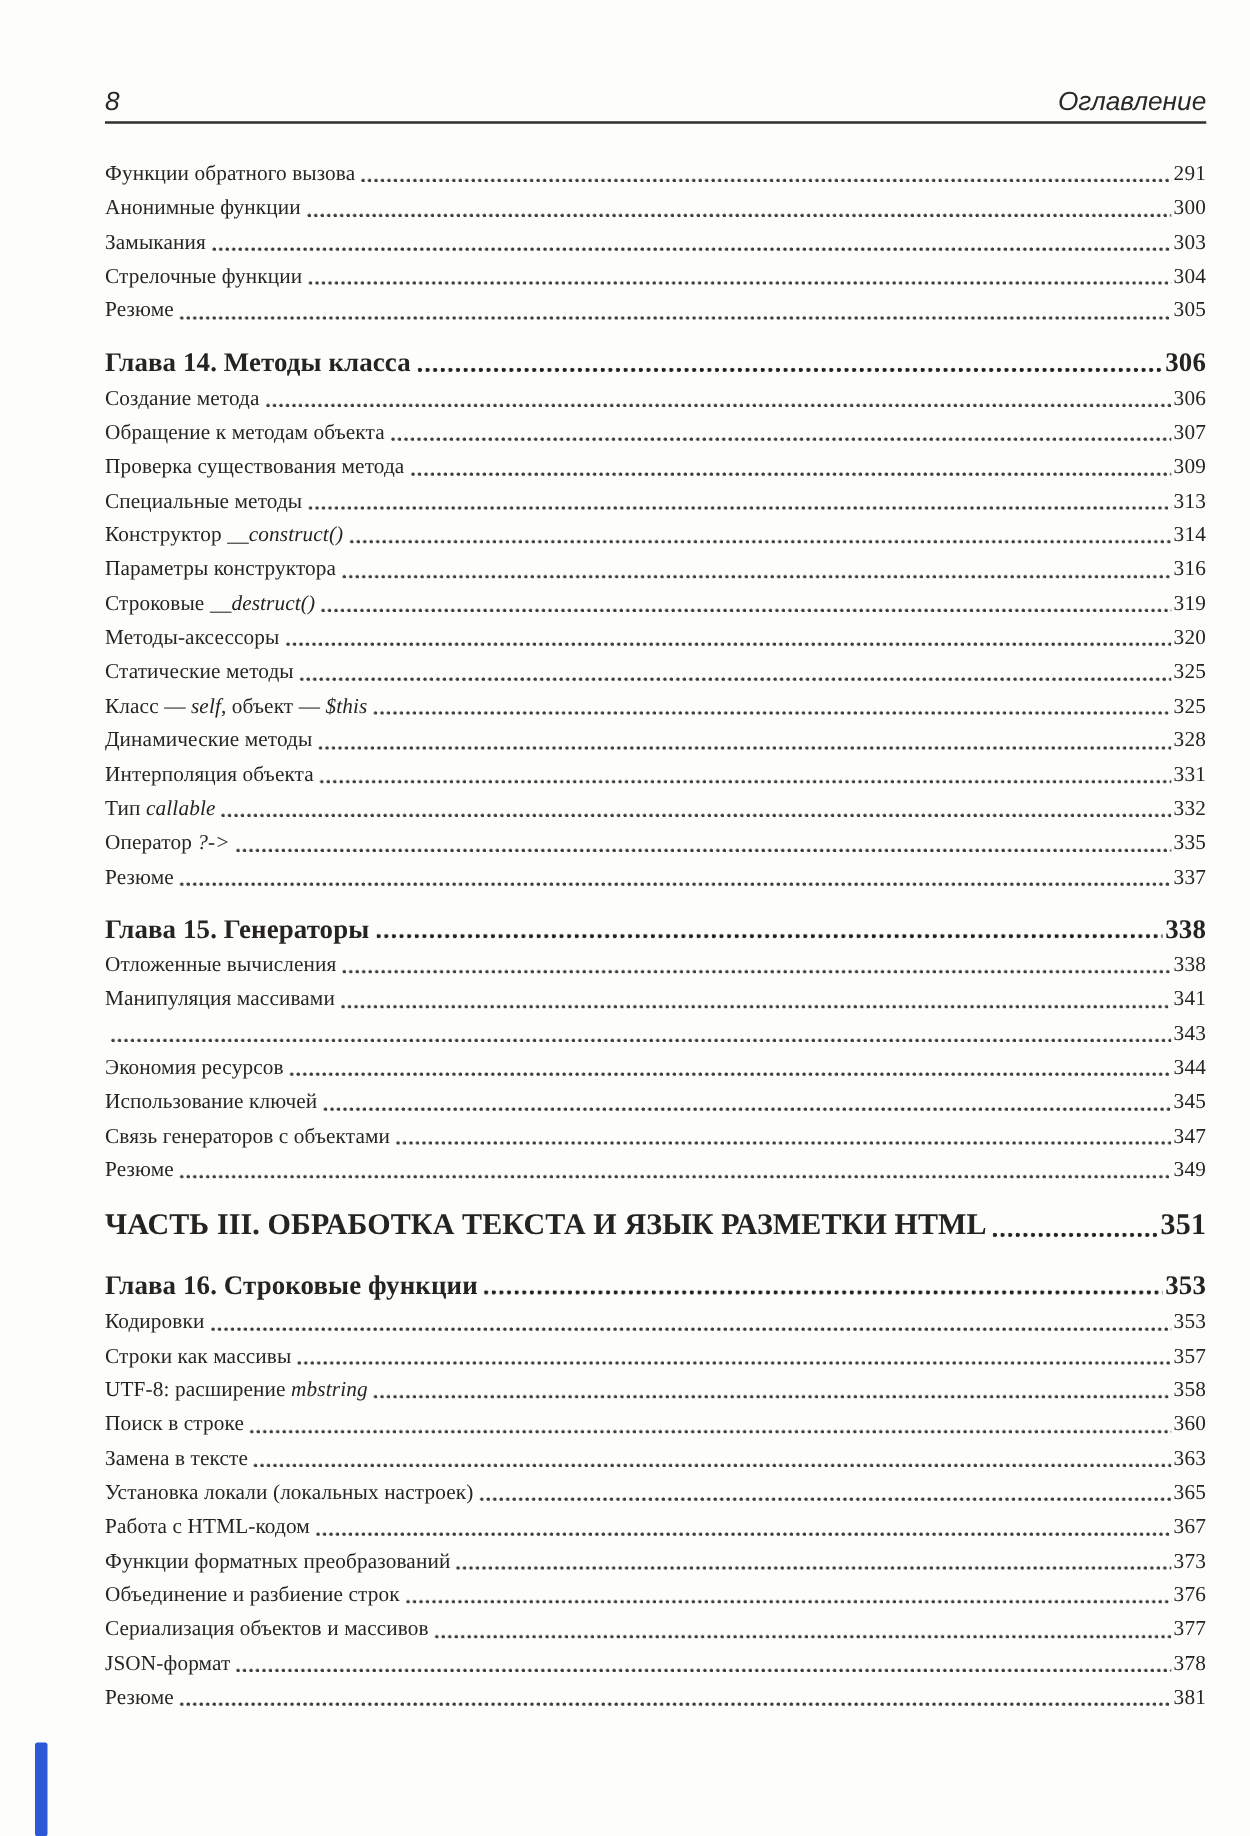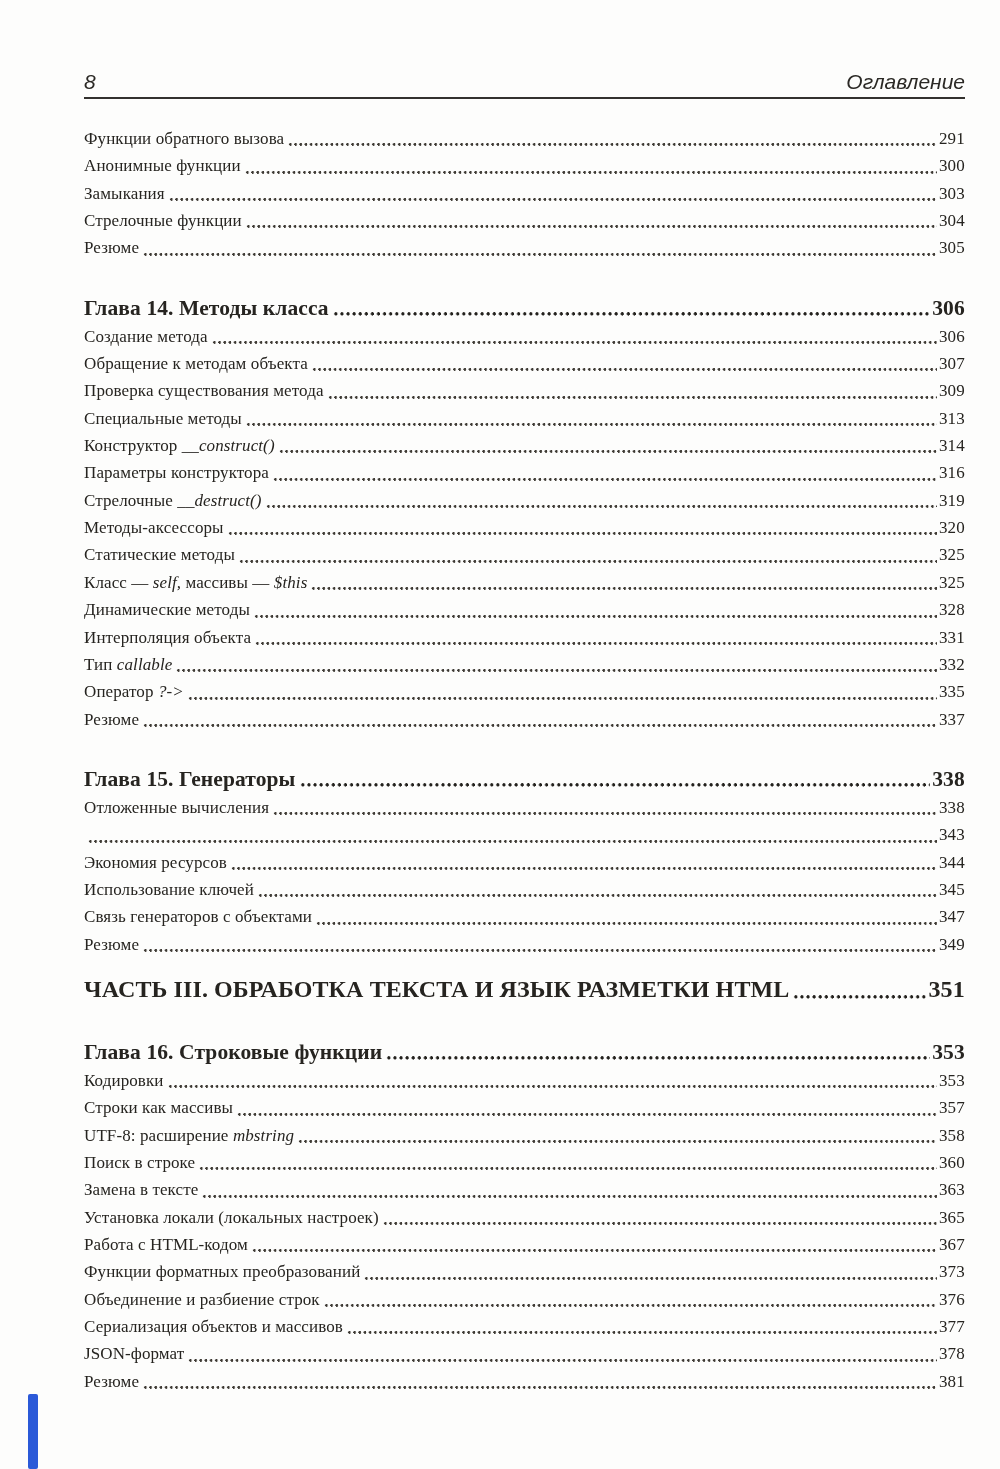--- a/index.html
+++ b/index.html
@@ -51,37 +51,37 @@
     background-size:5.2px 5px;
     background-repeat:repeat-x;
     background-position:left bottom;
   }
   .row .pagenum{flex:0 0 auto;text-align:right;letter-spacing:.2px;}
   .seg-i{font-style:italic;}
   
   .row.chapter{
     font-weight:bold;
     font-size:21.5px;line-height:30px;
-    margin-top:31px;
+    margin-top:13px;
   }
   .row.chapter .leader,
   .row.part .leader{
     height:6px;
     margin-bottom:6px;
     background-image:radial-gradient(circle at 2.9px 2.9px, #23211d 1.5px, rgba(0,0,0,0) 1.85px);
     background-size:6.1px 6px;
   }
   
   .row.part{
     font-weight:bold;
     font-size:24px;line-height:33px;
     margin-top:15px;
     letter-spacing:-.2px;
   }
-  .row.part + .row.chapter{margin-top:31px;}
+  .row.part + .row.chapter{margin-top:16px;}
   
   .scan-mark{
     position:absolute;
     left:28px;top:1394px;
     width:10px;height:75px;
     border-radius:2px;
   }
 </style>
 </head>
 <body>
@@ -149,36 +149,36 @@
     <span class="title"><span class="seg">Конструктор </span><span class="seg seg-i">__construct()</span></span>
     <span class="leader"></span>
     <span class="pagenum">314</span>
   </div>
       <div class="row entry">
     <span class="title"><span class="seg">Параметры конструктора</span></span>
     <span class="leader"></span>
     <span class="pagenum">316</span>
   </div>
       <div class="row entry">
-    <span class="title"><span class="seg">Стрелочные </span><span class="seg seg-i">__destruct()</span></span>
+    <span class="title"><span class="seg">Строковые </span><span class="seg seg-i">__destruct()</span></span>
     <span class="leader"></span>
     <span class="pagenum">319</span>
   </div>
       <div class="row entry">
     <span class="title"><span class="seg">Методы-аксессоры</span></span>
     <span class="leader"></span>
     <span class="pagenum">320</span>
   </div>
       <div class="row entry">
     <span class="title"><span class="seg">Статические методы</span></span>
     <span class="leader"></span>
     <span class="pagenum">325</span>
   </div>
       <div class="row entry">
-    <span class="title"><span class="seg">Класс — </span><span class="seg seg-i">self,</span><span class="seg"> массивы — </span><span class="seg seg-i">$this</span></span>
+    <span class="title"><span class="seg">Класс — </span><span class="seg seg-i">self,</span><span class="seg"> объект — </span><span class="seg seg-i">$this</span></span>
     <span class="leader"></span>
     <span class="pagenum">325</span>
   </div>
       <div class="row entry">
     <span class="title"><span class="seg">Динамические методы</span></span>
     <span class="leader"></span>
     <span class="pagenum">328</span>
   </div>
       <div class="row entry">
     <span class="title"><span class="seg">Интерполяция объекта</span></span>
@@ -204,20 +204,25 @@
     <span class="title"><span class="seg">Глава 15. Генераторы</span></span>
     <span class="leader"></span>
     <span class="pagenum">338</span>
   </div>
       <div class="row entry">
     <span class="title"><span class="seg">Отложенные вычисления</span></span>
     <span class="leader"></span>
     <span class="pagenum">338</span>
   </div>
       <div class="row entry">
+    <span class="title"><span class="seg">Манипуляция массивами</span></span>
+    <span class="leader"></span>
+    <span class="pagenum">341</span>
+  </div>
+      <div class="row entry">
     <span class="leader"></span>
     <span class="pagenum">343</span>
   </div>
       <div class="row entry">
     <span class="title"><span class="seg">Экономия ресурсов</span></span>
     <span class="leader"></span>
     <span class="pagenum">344</span>
   </div>
       <div class="row entry">
     <span class="title"><span class="seg">Использование ключей</span></span>

